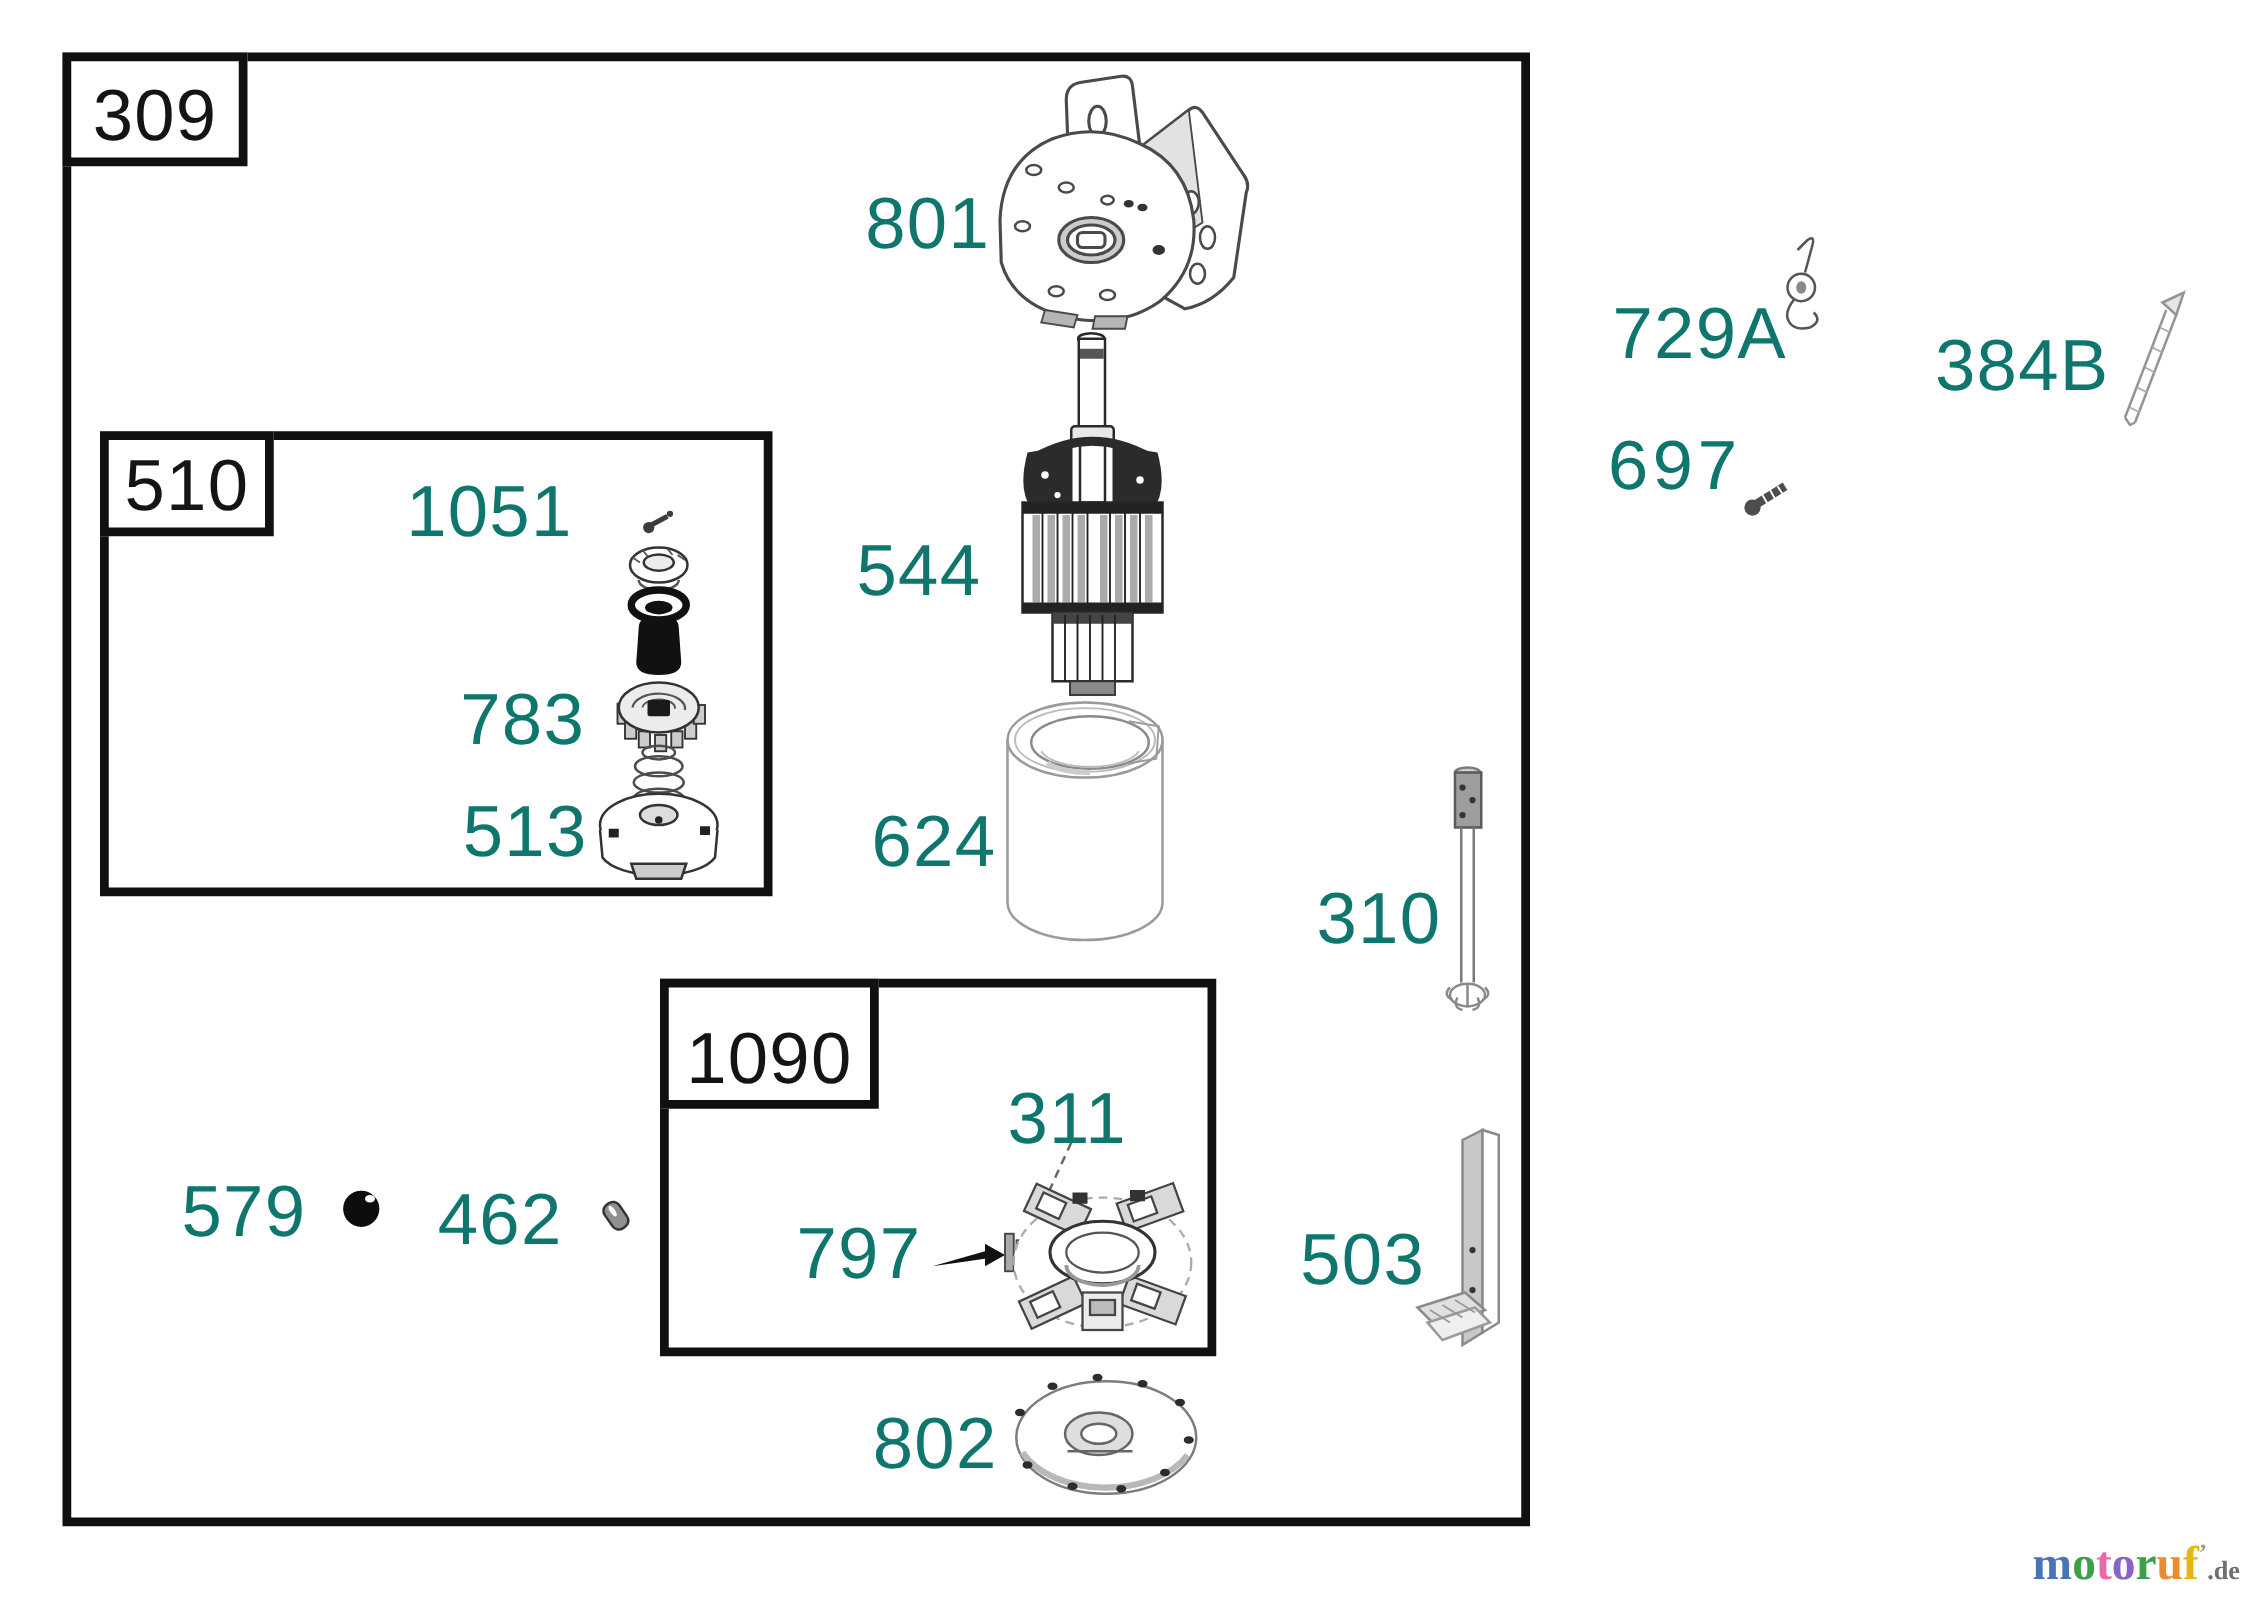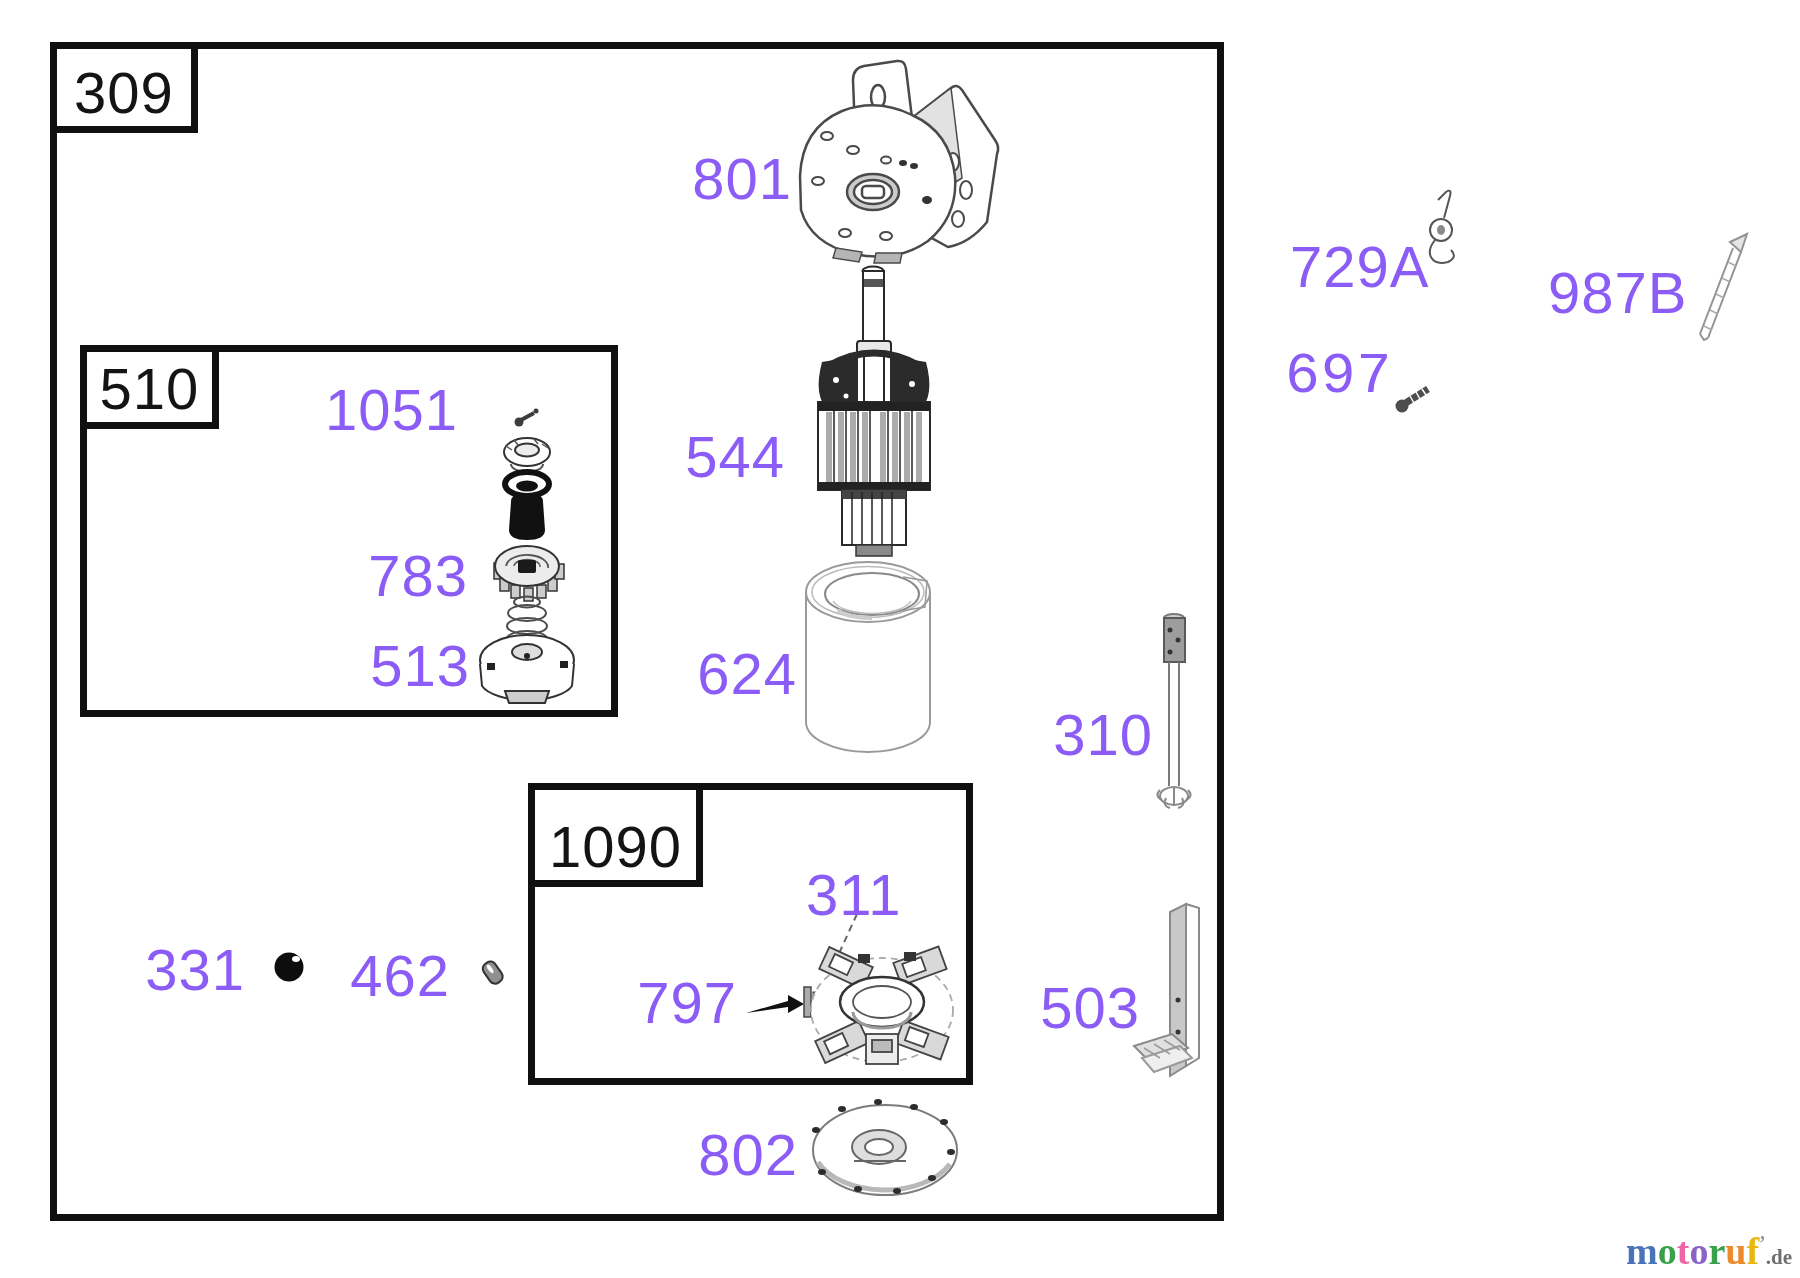--- a/index.html
+++ b/index.html
@@ -1,21 +1,21 @@
 <!DOCTYPE html>
 <html><head>
 <meta charset="utf-8">
 <style>
   html,body{margin:0;padding:0;background:#ffffff;}
   #stage{position:relative;width:1800px;height:1278px;background:#ffffff;overflow:hidden;
          font-family:"Liberation Sans",sans-serif;}
   .frame{position:absolute;border:7px solid #101010;box-sizing:border-box;background:transparent;}
   .labelbox{position:absolute;border:7px solid #101010;box-sizing:border-box;background:#ffffff;
             display:flex;align-items:flex-end;justify-content:center;}
-  .callout{position:absolute;font-size:58px;line-height:1;color:#8b5cf6;letter-spacing:1px;white-space:nowrap;}
+  .callout{position:absolute;font-size:58px;line-height:1;color:#0f766e;letter-spacing:1px;white-space:nowrap;}
   .r{width:220px;text-align:right;}
   .boxnum{font-size:58px;color:#141414;letter-spacing:1px;}
   svg{position:absolute;left:0;top:0;}
   #watermark{position:absolute;right:8px;bottom:8px;font-family:"Liberation Serif",serif;
              font-weight:bold;font-size:38px;line-height:1;white-space:nowrap;text-decoration:none;}
   #watermark .suffix{font-size:21px;color:#6f6f6f;font-weight:bold;margin-top:20px;}
   #watermark .tick{font-size:20px;color:#9a9a9a;vertical-align:14px;}
 </style>
 </head>
 <body>
@@ -300,25 +300,25 @@
 
   <div class="callout r" style="left:572px;top:150px;">801</div>
   <div class="callout r" style="left:565px;top:428px;">544</div>
   <div class="callout r" style="left:577px;top:645px;">624</div>
   <div class="callout r" style="left:578px;top:1126px;">802</div>
   <div class="callout r" style="left:238px;top:381px;">1051</div>
   <div class="callout r" style="left:248px;top:547px;">783</div>
   <div class="callout r" style="left:250px;top:637px;">513</div>
   <div class="callout" style="left:806px;top:866px;">311</div>
   <div class="callout r" style="left:517px;top:974px;">797</div>
-  <div class="callout r" style="left:25px;top:941px;">331</div>
+  <div class="callout r" style="left:25px;top:941px;">579</div>
   <div class="callout r" style="left:230px;top:947px;">462</div>
   <div class="callout r" style="left:933px;top:706px;">310</div>
   <div class="callout r" style="left:920px;top:979px;">503</div>
   <div class="callout" style="left:1290px;top:238px;">729A</div>
-  <div class="callout" style="left:1548px;top:264px;">987B</div>
+  <div class="callout" style="left:1548px;top:264px;">384B</div>
   <div class="callout" style="left:1285px;top:348px;font-family:Liberation Mono, monospace;">697</div>
 
   <a id="watermark" href="#">
     <span style="color: rgb(74, 116, 184);">m</span><span style="color: rgb(58, 161, 75);">o</span><span style="color: rgb(238, 102, 166);">t</span><span style="color: rgb(138, 98, 200);">o</span><span style="color: rgb(58, 161, 75);">r</span><span style="color: rgb(238, 138, 46);">u</span><span style="color: rgb(231, 183, 15);">f</span><span class="tick">’</span><span class="suffix">.de</span>
   </a>
 
 </div>
 
 </body></html>

